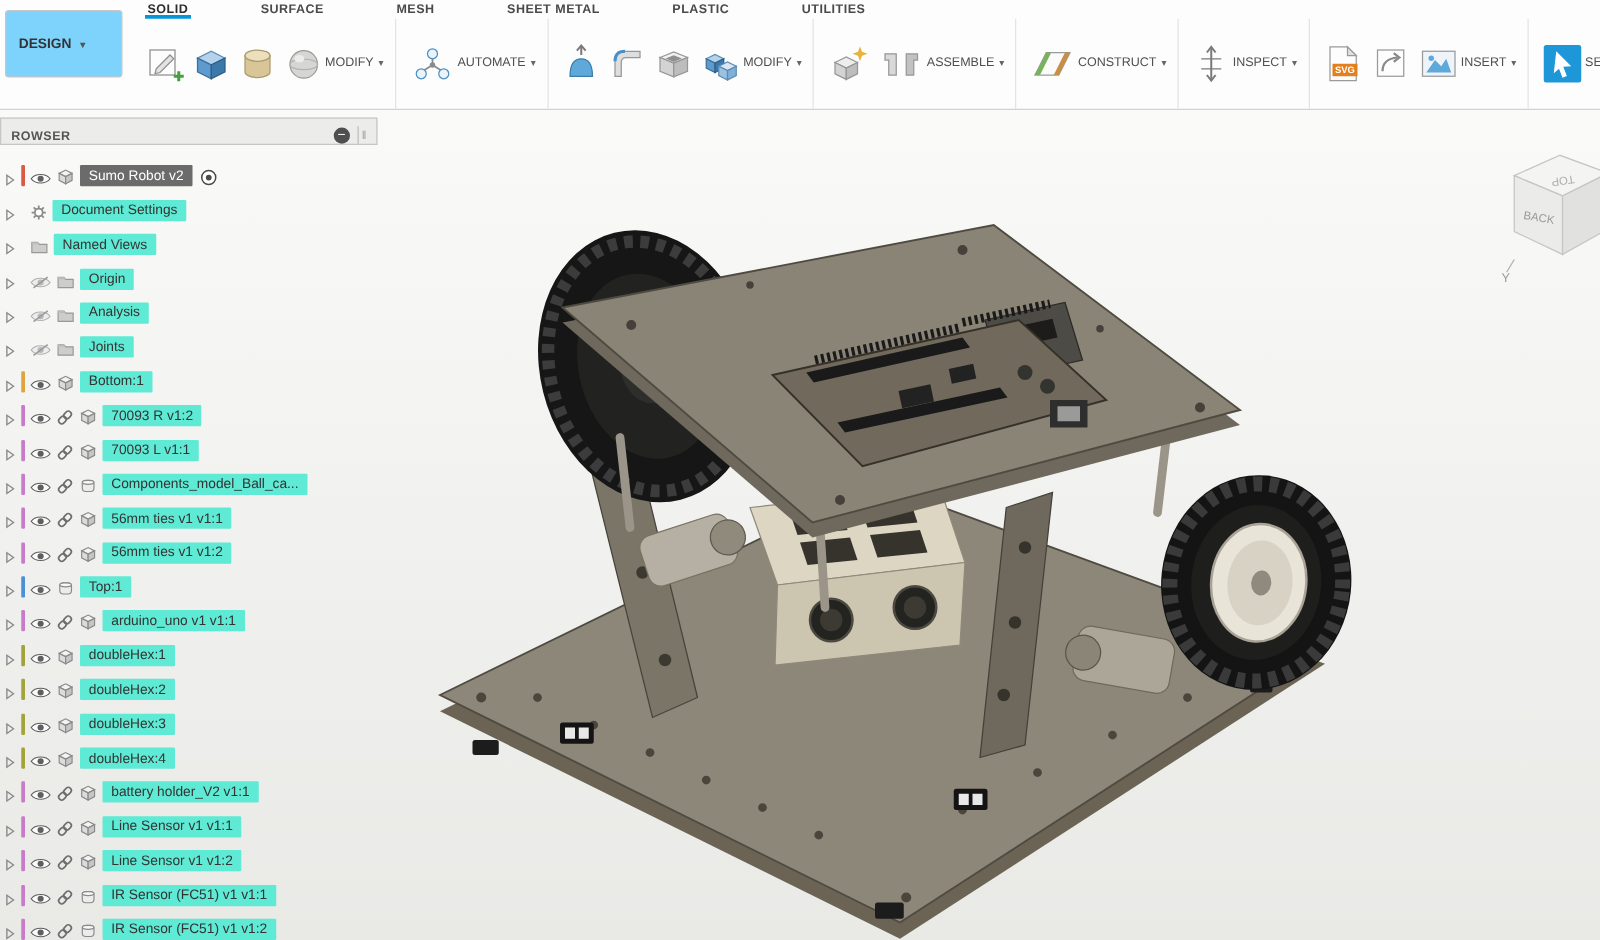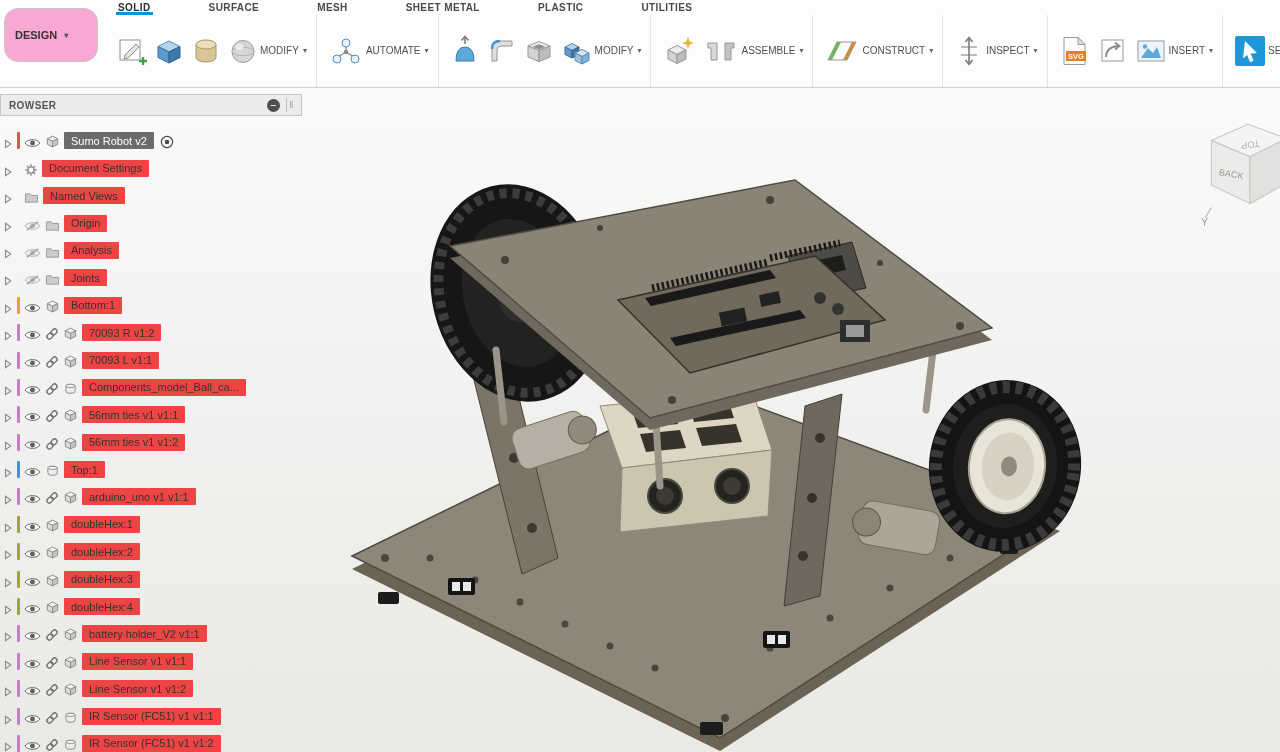--- a/index.html
+++ b/index.html
@@ -1,55 +1,55 @@
 <!DOCTYPE html>
 <html><head>
 <meta charset="utf-8">
 <style>
   *{margin:0;padding:0;box-sizing:border-box}
   html,body{width:1280px;height:752px;overflow:hidden;background:#fff;
     font-family:"Liberation Sans",sans-serif;}
   
   .toolbar{position:relative;height:88px;background:#fdfdfd;border-bottom:1px solid #d2d2d0;z-index:30}
   .design-btn{position:absolute;left:4px;top:8px;width:94px;height:54px;border:1px solid #c6c6c6;
-    border-radius:14px;background:#f9a8d4;display:flex;align-items:center;gap:7px;padding-left:10px;
+    border-radius:3px;background:#7dd3fc;display:flex;align-items:center;gap:7px;padding-left:10px;
     font-size:11px;font-weight:bold;color:#333;cursor:pointer}
   .design-btn .caret{font-size:8px;color:#555}
   .toolbar-main{position:absolute;left:106px;top:0;right:0;height:100%}
   .tabs{display:flex;gap:54px;margin-left:10px;height:15px;align-items:flex-end}
   .tab{font-size:10px;font-weight:bold;color:#4a4a4a;letter-spacing:.4px;padding:0 2px 2px;cursor:pointer;white-space:nowrap}
   .tab.active{box-shadow:inset 0 -3px 0 #0696d7;color:#2d2d2d}
   .groups{position:absolute;left:0;top:15px;bottom:0;right:0;display:flex;align-items:stretch}
   .group{display:flex;flex-direction:row;align-items:center;justify-content:space-between;
     padding:2px 9px 3px;border-right:1px solid #e4e4e2}
   .gicons{display:flex;align-items:center;gap:3px;height:46px}
   .tool{min-width:34px;height:42px;display:flex;align-items:center;justify-content:center;border-radius:2px;cursor:pointer}
   .glabel{font-size:10px;color:#4f4f4f;display:flex;align-items:center;gap:4px;cursor:pointer;white-space:nowrap}
   .glabel .caret{font-size:8px;color:#666}
   
   .viewport{position:absolute;left:0;top:88px;right:0;bottom:0;
     background:linear-gradient(180deg,#fafaf9 0%,#f0f0ee 55%,#e9e9e6 100%)}
   .robot{position:absolute;left:300px;top:0;width:980px;height:664px}
   .viewcube{position:absolute;right:-22px;top:22px;width:108px;height:122px;cursor:pointer}
   
   .browser{position:absolute;left:0;top:94px;width:302px;bottom:0;z-index:20}
-  .browser-header{height:22px;background:#ececeb;border:1px solid #c6c6c4;display:flex;align-items:center;
+  .browser-header{height:22px;background:#ececeb;border:1px solid #c6c6c4;display:flex;align-items:flex-end;
     padding:0 5px 0 8px;font-size:10px;color:#555;letter-spacing:.4px}
   .browser-header .hdr-title{flex:1;font-weight:bold}
   .collapse-btn{width:13px;height:13px;border-radius:50%;background:#4f4f4f;color:#fff;font-size:11px;
     line-height:12px;text-align:center;cursor:pointer}
   .hdr-grip{width:10px;height:14px;margin-left:6px;border-left:1px solid #bdbdbb;
     display:flex;align-items:center;justify-content:center;color:#9a9a98;font-size:9px;cursor:pointer}
   .tree{padding-top:6px}
   .trow{height:27.4px;display:flex;align-items:flex-end;gap:4px;padding-left:4px}
   .disc{width:9px;display:flex;cursor:pointer}
   .cbar{width:3px;height:17px;border-radius:1px;visibility:hidden;flex:0 0 3px}
   .eye,.lnk,.ticon{display:flex;align-items:center}
   .eye{cursor:pointer}
-  .tlabel{background:#ef4444;padding:2.5px 7px;font-size:11px;color:#333;border-radius:1px;
+  .tlabel{background:#5eead4;padding:2.5px 7px;font-size:11px;color:#333;border-radius:1px;
     white-space:nowrap;cursor:pointer;max-width:196px;overflow:hidden;text-overflow:ellipsis}
   .tlabel.sel{background:#6b6b6b;color:#fff}
   .radio{display:flex;margin-left:2px;cursor:pointer}
 </style>
 </head>
 <body>
 
 <div class="app">
 
   <header class="toolbar">

